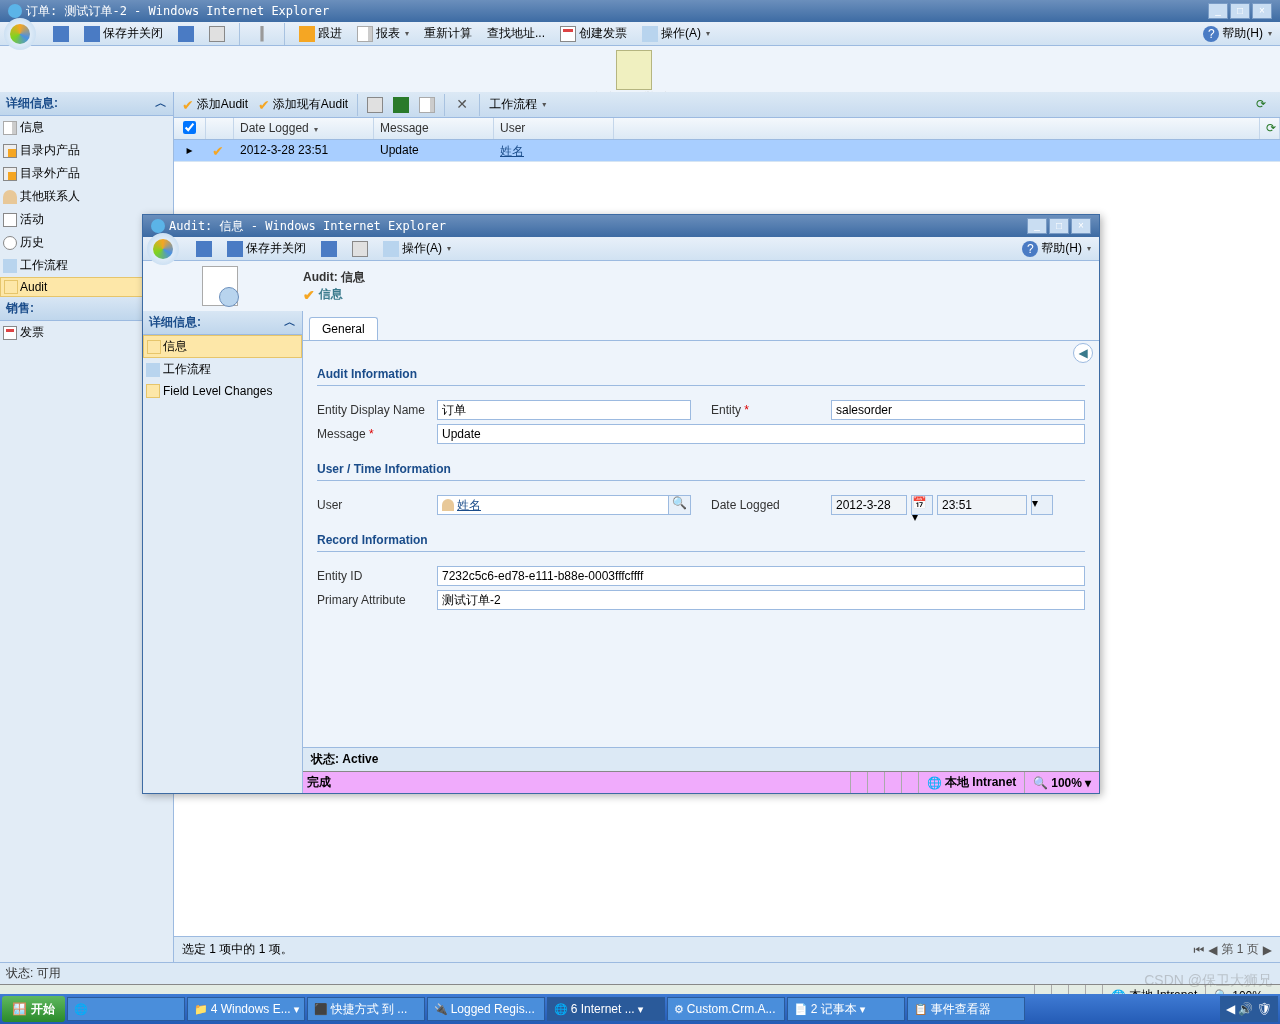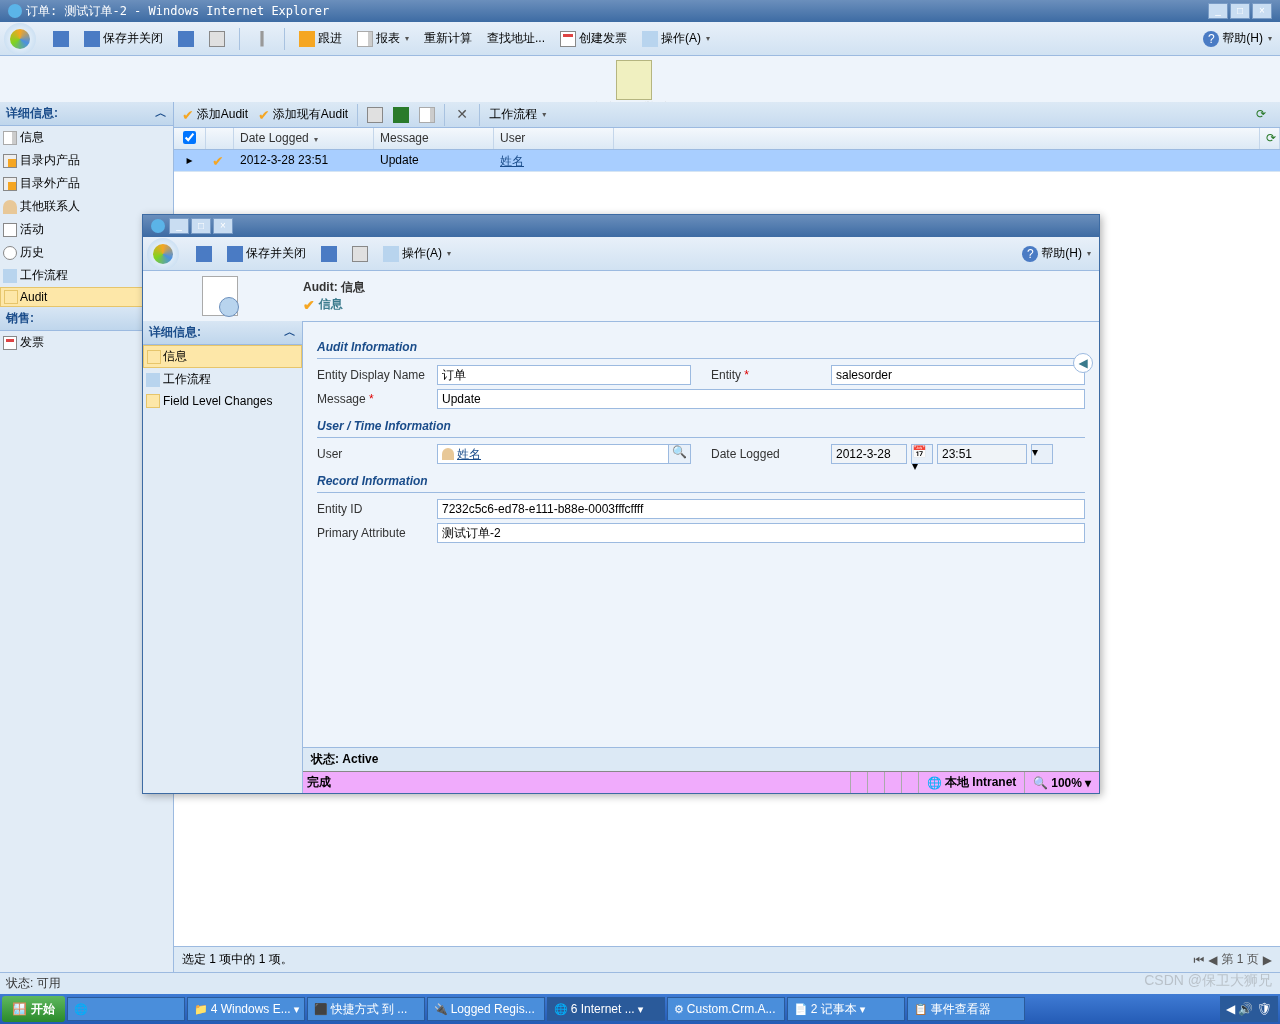--- a/index.html
+++ b/index.html
@@ -6,21 +6,21 @@
 body { width: 1280px; height: 1024px; background: #d6e5f3; overflow: hidden; position: relative; }
 
 
 .win-title { background: linear-gradient(#6b8fbc,#3d6ba3); color: #fff; height: 22px; display: flex; align-items: center; padding: 0 8px; }
 .win-title .ie-icon { width: 14px; height: 14px; background: #5bb4e8; border-radius: 50%; margin-right: 4px; display:inline-block;}
 .win-title .t { flex: 1; font-family: SimSun, monospace; font-size: 12px; }
 .win-ctrl { display: flex; gap: 2px; }
 .win-btn { width: 20px; height: 16px; background: #c9ddf2; border: 1px solid #7a9cc6; font-size: 10px; text-align:center; line-height:14px;}
 
 
-.tb-main { background: linear-gradient(#e8f0f9,#d1e2f2); height: 34px; border-bottom: 1px solid #9cbae0; display:flex; align-items:center; padding: 0 4px; gap: 7px; }
+.tb-main { background: linear-gradient(#e8f0f9,#d1e2f2); height: 24px; border-bottom: 1px solid #9cbae0; display:flex; align-items:center; padding: 0 4px; gap: 7px; }
 .tb-logo { width: 32px; height: 32px; background: radial-gradient(circle,#fff,#b8d4ee); border-radius: 50%; margin-right: 6px; position:relative;}
 .tb-logo::after{content:"";position:absolute;inset:6px;background:conic-gradient(#f5a623,#4a90e2,#7ed321,#f5a623);border-radius:50%;}
 .tb-btn { height: 22px; padding: 0 4px; display:inline-flex; align-items:center; gap:3px; cursor:pointer; border-radius:2px;}
 .tb-sep { width:1px; height:22px; background:#a8c2e0; margin:0 3px;}
 .tb-spacer{flex:1;}
 .ico{width:16px;height:16px;display:inline-block;flex-shrink:0;}
 .ico-save{background:#4a7bc4;}
 .ico-saveclose{background:#4a7bc4;position:relative;}
 .ico-print{background:#e0e0e0;border:1px solid #888;}
 .ico-att{background:#999;clip-path:polygon(40% 0,60% 0,60% 100%,40% 100%);}
@@ -88,21 +88,21 @@
 
 .modal{position:absolute;left:142px;top:214px;width:958px;height:580px;background:#d6e5f3;border:1px solid #3d6ba3;box-shadow:2px 2px 8px rgba(0,0,0,.3);display:flex;flex-direction:column;}
 .modal .form-hdr-ico2{width:36px;height:40px;background:#fff;border:1px solid #aaa;margin:4px 12px 4px 6px;position:relative;}
 .modal .form-hdr-ico2::after{content:"";position:absolute;bottom:-2px;right:-2px;width:18px;height:18px;background:#b8d4ee;border-radius:50%;border:1px solid #6b8fbc;}
 .modal-body{flex:1;display:flex;}
 .modal-side{width:160px;background:#e2ecf6;border-right:1px solid #9cbae0;}
 .modal-main{flex:1;background:#eef4fb;display:flex;flex-direction:column;position:relative;}
 .tabbar{padding:6px 6px 0;background:#eef4fb;}
 .tab{background:#fff;border:1px solid #9cbae0;border-bottom:none;padding:4px 12px;display:inline-block;border-radius:3px 3px 0 0;}
 .form-area{background:#eef4fb;flex:1;padding:8px 14px;border-top:1px solid #9cbae0;overflow:auto;}
-.sect-hdr{font-weight:bold;color:#1a4c8a;border-bottom:1px solid #9cbae0;padding:4px 0;margin:6px 0;font-style:italic;}
+.sect-hdr{font-weight:bold;color:#1a4c8a;border-bottom:1px solid #9cbae0;padding:4px 0;margin:14px 0;}
 .frow{display:flex;align-items:center;margin:4px 0;gap:8px;}
 .flbl{width:112px;color:#333;}
 .flbl.req::after{content:" *";color:#d00;}
 .finp{border:1px solid #9cbae0;background:#fff;height:20px;padding:2px 4px;flex:1;}
 .half{display:flex;gap:20px;}
 .half>div{flex:1;display:flex;align-items:center;gap:8px;}
 .lookup{display:flex;flex:1;}
 .lookup .lk-btn{width:22px;height:20px;border:1px solid #9cbae0;border-left:none;background:#e8f0f9;text-align:center;}
 .date-grp{display:flex;gap:4px;}
 .date-grp input{width:76px;border:1px solid #9cbae0;height:20px;padding:2px 4px;background:#f0f4f8;}
@@ -310,20 +310,21 @@
     <div></div>
     <div></div>
     <div></div>
   <div>🌐 <span>本地 Intranet</span></div>
   <div>🔍 <span>100%</span> ▾</div>
 </div>
 
 <div class="modal">
   <div class="win-title">
     <span class="ie-icon"></span>
+    <span class="t">Audit: 信息 - Windows Internet Explorer</span>
     <div class="win-ctrl">
       <div class="win-btn">_</div>
       <div class="win-btn">□</div>
       <div class="win-btn">×</div>
     </div>
   </div>
   <div class="tb-main">
     <div class="tb-logo"></div>
     <div class="tb-btn">
         <span class="ico ico-save"></span>
@@ -375,20 +376,21 @@
       <div class="side-item">
           <span class="ico ico-flow"></span>
           <span>工作流程</span>
         </div>
       <div class="side-item">
           <span class="ico ico-audit"></span>
           <span>Field Level Changes</span>
         </div>
     </div>
     <div class="modal-main">
+      <div class="tabbar"><div class="tab">General</div></div>
       <div class="collapse-btn">◀</div>
       <div class="form-area">
         <div class="sect-hdr">Audit Information</div>
         <div class="frow half">
           <div>
               <div class="flbl">Entity Display Name</div>
             <input class="finp" style="background: rgb(255, 255, 255);" value="订单">
             </div>
           <div>
               <div class="flbl req">Entity</div>

